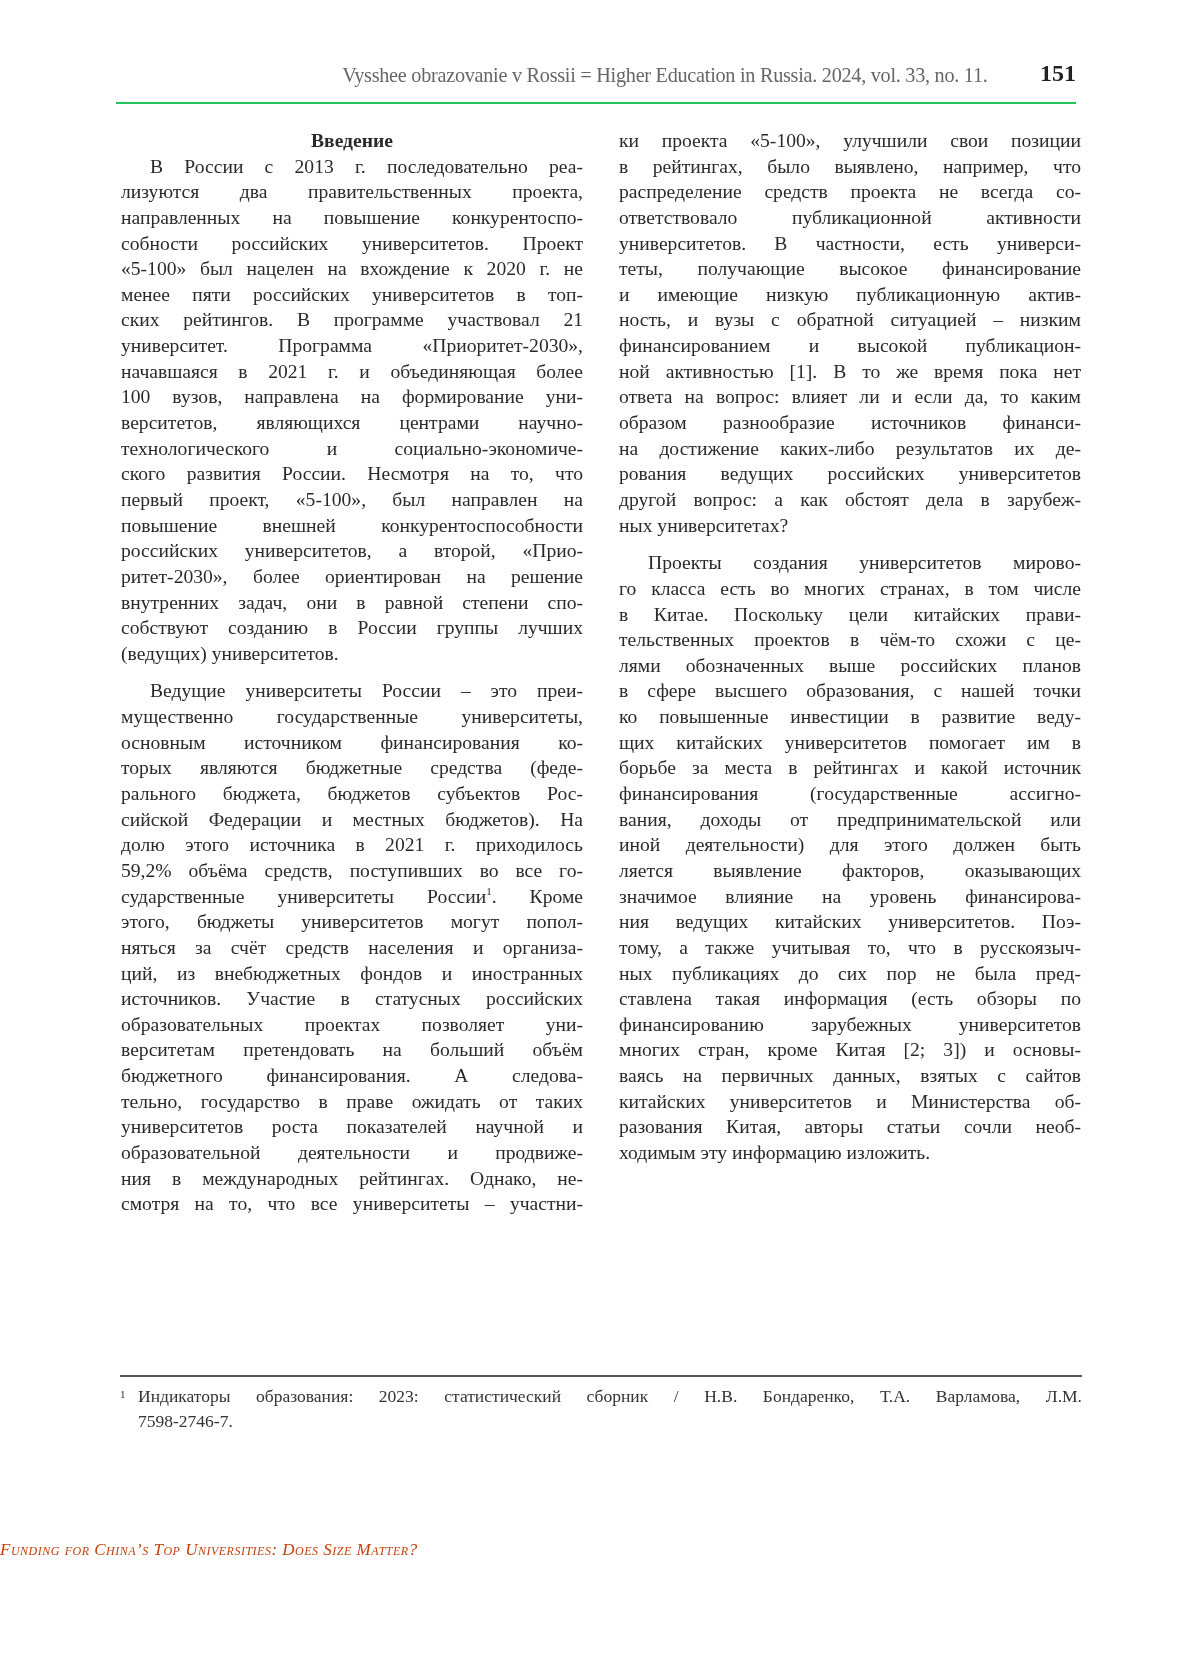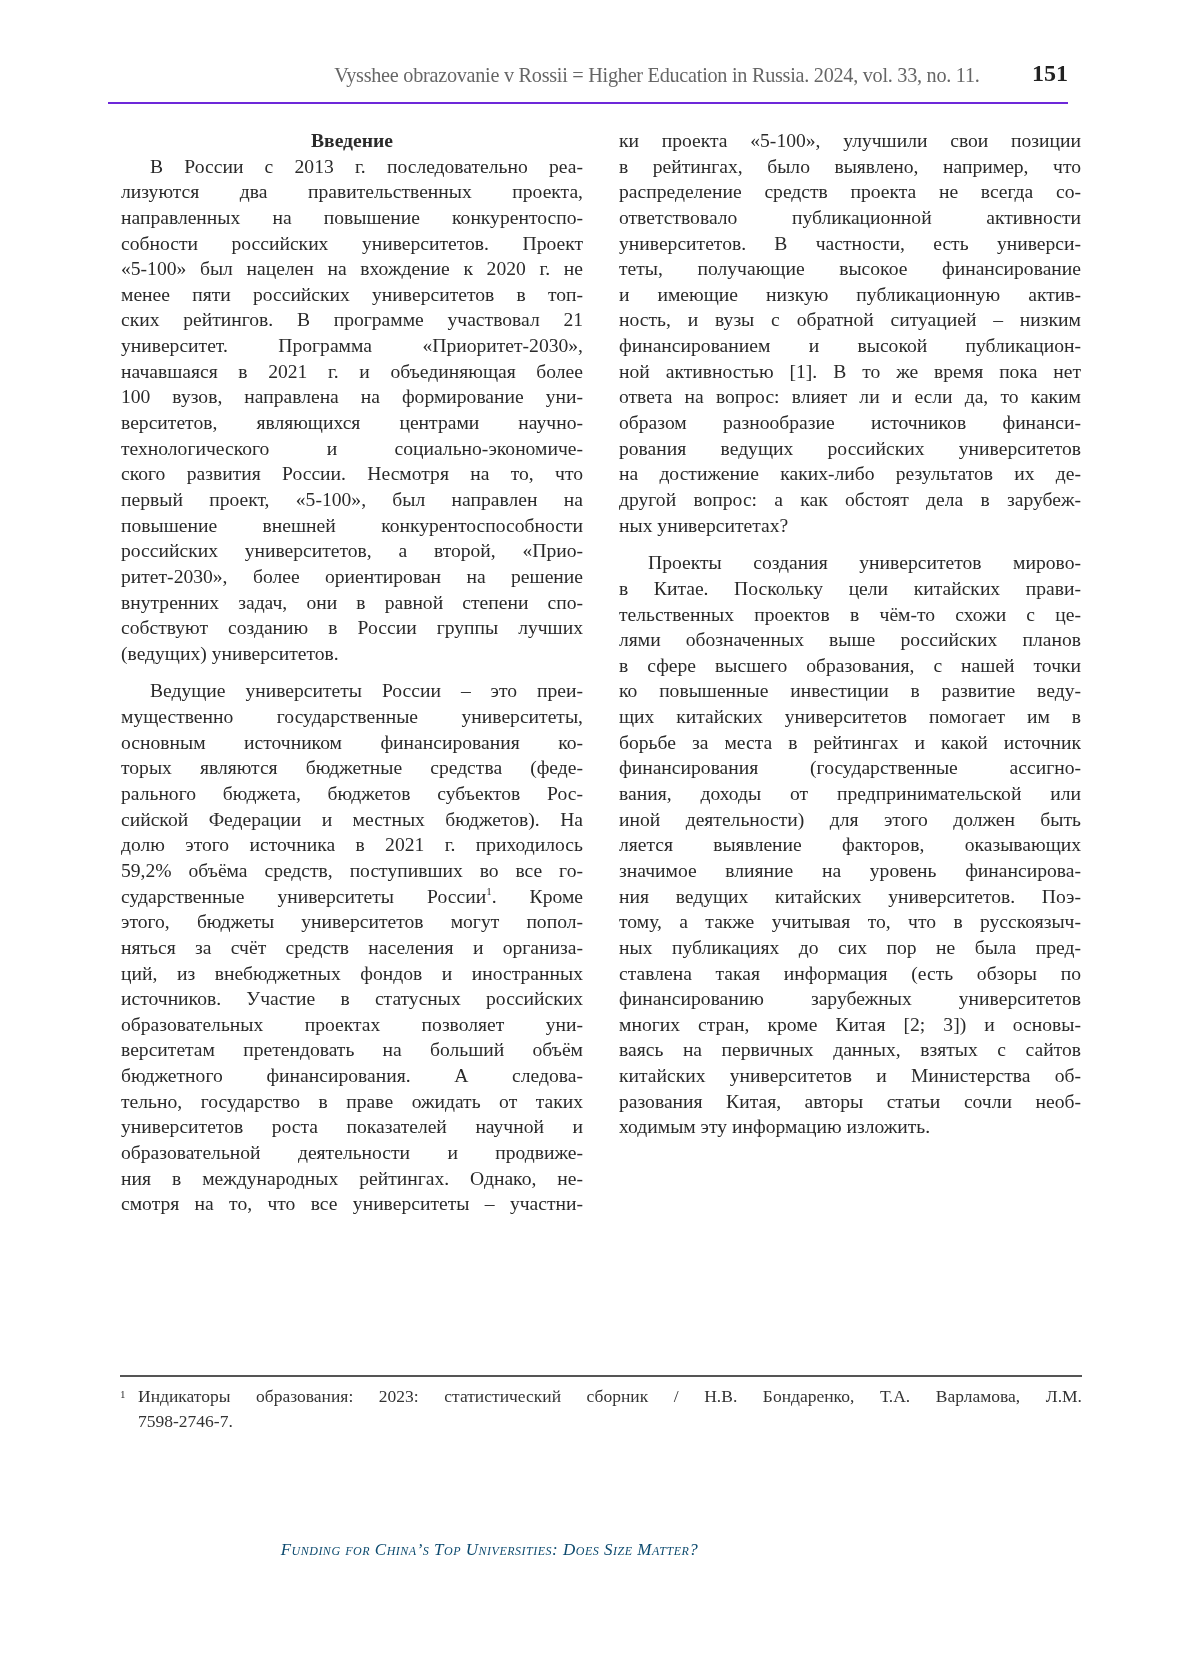--- a/index.html
+++ b/index.html
@@ -1,39 +1,39 @@
 <!DOCTYPE html>
 <html><head>
 <meta charset="utf-8">
 <style>
   html, body { margin:0; padding:0; background:#ffffff; }
   body { width:1200px; height:1658px; position:relative; overflow:hidden;
          font-family:"Liberation Serif","DejaVu Serif",serif; color:#2a2a2a; }
-  .header { position:absolute; left:108px; top:58px; width:960px; height:44px;
-            border-bottom:2px solid #6d28d9; }
+  .header { position:absolute; left:116px; top:58px; width:960px; height:44px;
+            border-bottom:2px solid #22c55e; }
   .header .journal { position:absolute; right:88px; top:4px; font-size:22px; color:#666;
             letter-spacing:-0.3px; white-space:nowrap; transform:scaleX(0.92); transform-origin:right center; }
   .header .pagenum { position:absolute; right:0; top:2px; font-size:24px; font-weight:bold; color:#222; }
   .col { position:absolute; top:128px; width:462px; }
   .col.left { left:121px; }
   .col.right { left:619px; }
   .line { height:25.65px; line-height:25.65px; font-size:19.6px; white-space:nowrap;
           text-align:justify; text-align-last:justify; overflow:hidden; }
   .line.last { text-align-last:left; }
   .line.indent { padding-left:29px; }
   .line.heading { text-align:center; text-align-last:center; font-weight:bold; }
   .line.gap { height:12px; }
   sup { font-size:11px; line-height:0; vertical-align:8px; }
   .fn-rule { position:absolute; left:120px; top:1375px; width:962px; border-top:2px solid #555; }
   .footnote { position:absolute; left:120px; top:1384px; width:962px; font-size:17.5px; line-height:25px; color:#333; }
   .footnote .fn-mark { position:absolute; left:0; top:-2px; font-size:11px; }
   .footnote .fn-line { margin-left:18px; padding-left:0; white-space:nowrap; text-align:justify; text-align-last:justify; }
   .footnote .fn-line.last { text-align-last:left; }
-  .footer-title { position:absolute; left:0; width:979px; top:1540px; text-align:center;
-                  font-style:italic; font-variant:small-caps; font-size:17px; color:#0c4a6e; letter-spacing:0.5px; }
+  .footer-title { position:absolute; left:0; width:979px; top:1540px; text-align:left;
+                  font-style:italic; font-variant:small-caps; font-size:17px; color:#c2410c; letter-spacing:0.5px; }
 </style>
 </head>
 <body>
 
 <div class="header">
   <span class="journal">Vysshee obrazovanie v Rossii = Higher Education in Russia. 2024, vol. 33, no. 11.</span>
   <span class="pagenum">151</span>
 </div>
 
 <div class="col left">
@@ -88,26 +88,27 @@
   <div class="line">распределение средств проекта не всегда со-</div>
   <div class="line">ответствовало публикационной активности</div>
   <div class="line">университетов. В частности, есть универси-</div>
   <div class="line">теты, получающие высокое финансирование</div>
   <div class="line">и имеющие низкую публикационную актив-</div>
   <div class="line">ность, и вузы с обратной ситуацией – низким</div>
   <div class="line">финансированием и высокой публикацион-</div>
   <div class="line">ной активностью [1]. В то же время пока нет</div>
   <div class="line">ответа на вопрос: влияет ли и если да, то каким</div>
   <div class="line">образом разнообразие источников финанси-</div>
+  <div class="line">на достижение каких-либо результатов их де-</div>
   <div class="line">рования ведущих российских университетов</div>
-  <div class="line">на достижение каких-либо результатов их де-</div>
   <div class="line">другой вопрос: а как обстоят дела в зарубеж-</div>
   <div class="line last">ных университетах?</div>
   <div class="line gap"></div>
   <div class="line indent">Проекты создания университетов мирово-</div>
+  <div class="line">го класса есть во многих странах, в том числе</div>
   <div class="line">в Китае. Поскольку цели китайских прави-</div>
   <div class="line">тельственных проектов в чём-то схожи с це-</div>
   <div class="line">лями обозначенных выше российских планов</div>
   <div class="line">в сфере высшего образования, с нашей точки</div>
   <div class="line">ко повышенные инвестиции в развитие веду-</div>
   <div class="line">щих китайских университетов помогает им в</div>
   <div class="line">борьбе за места в рейтингах и какой источник</div>
   <div class="line">финансирования (государственные ассигно-</div>
   <div class="line">вания, доходы от предпринимательской или</div>
   <div class="line">иной деятельности) для этого должен быть</div>

